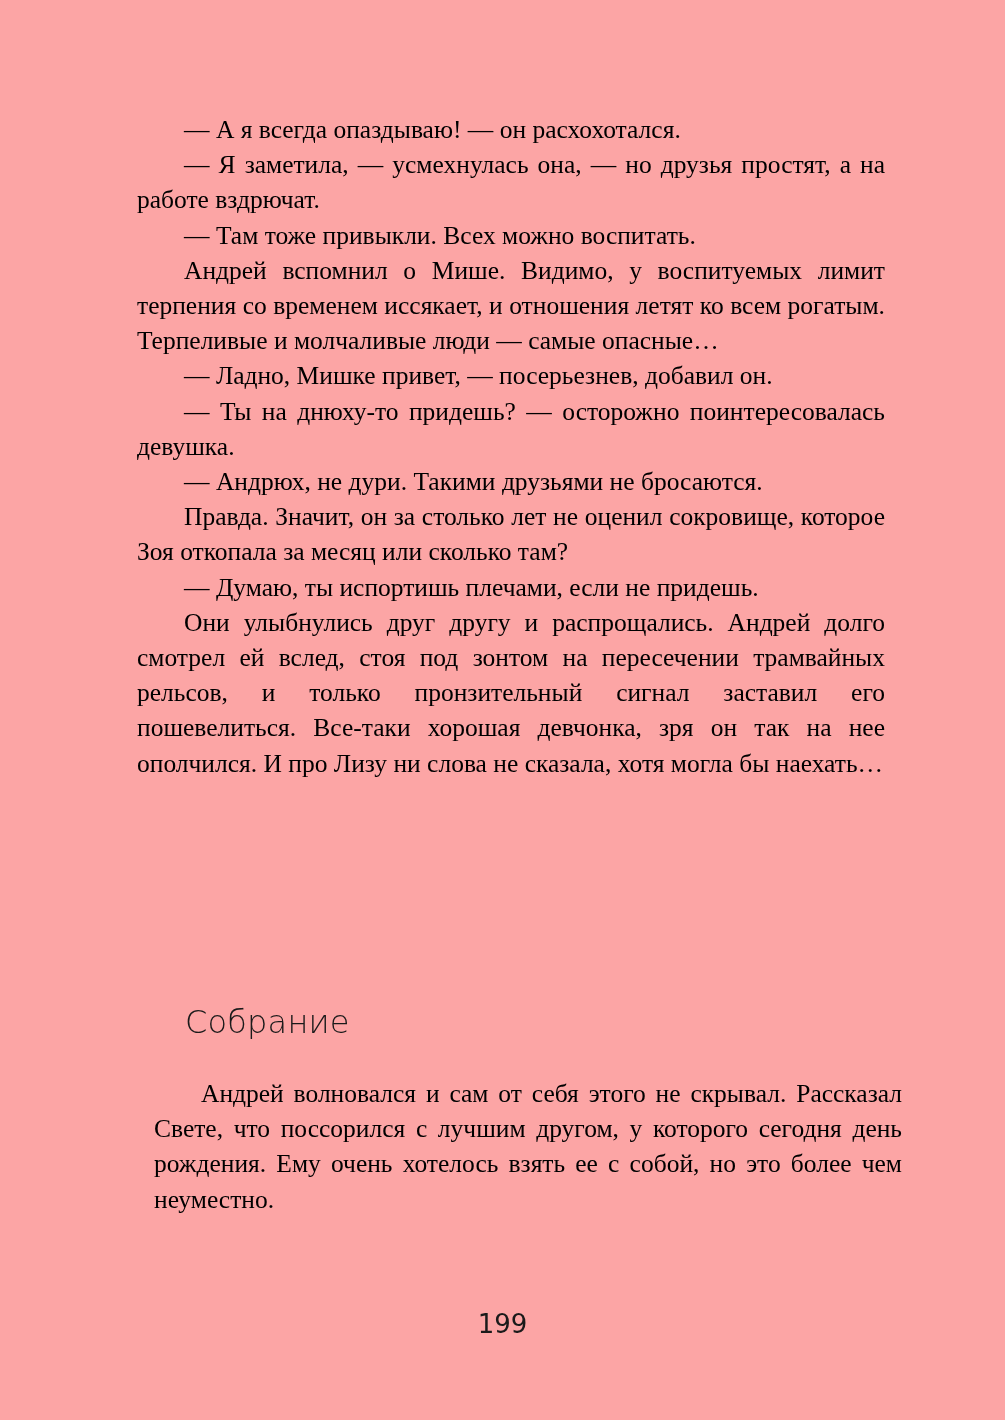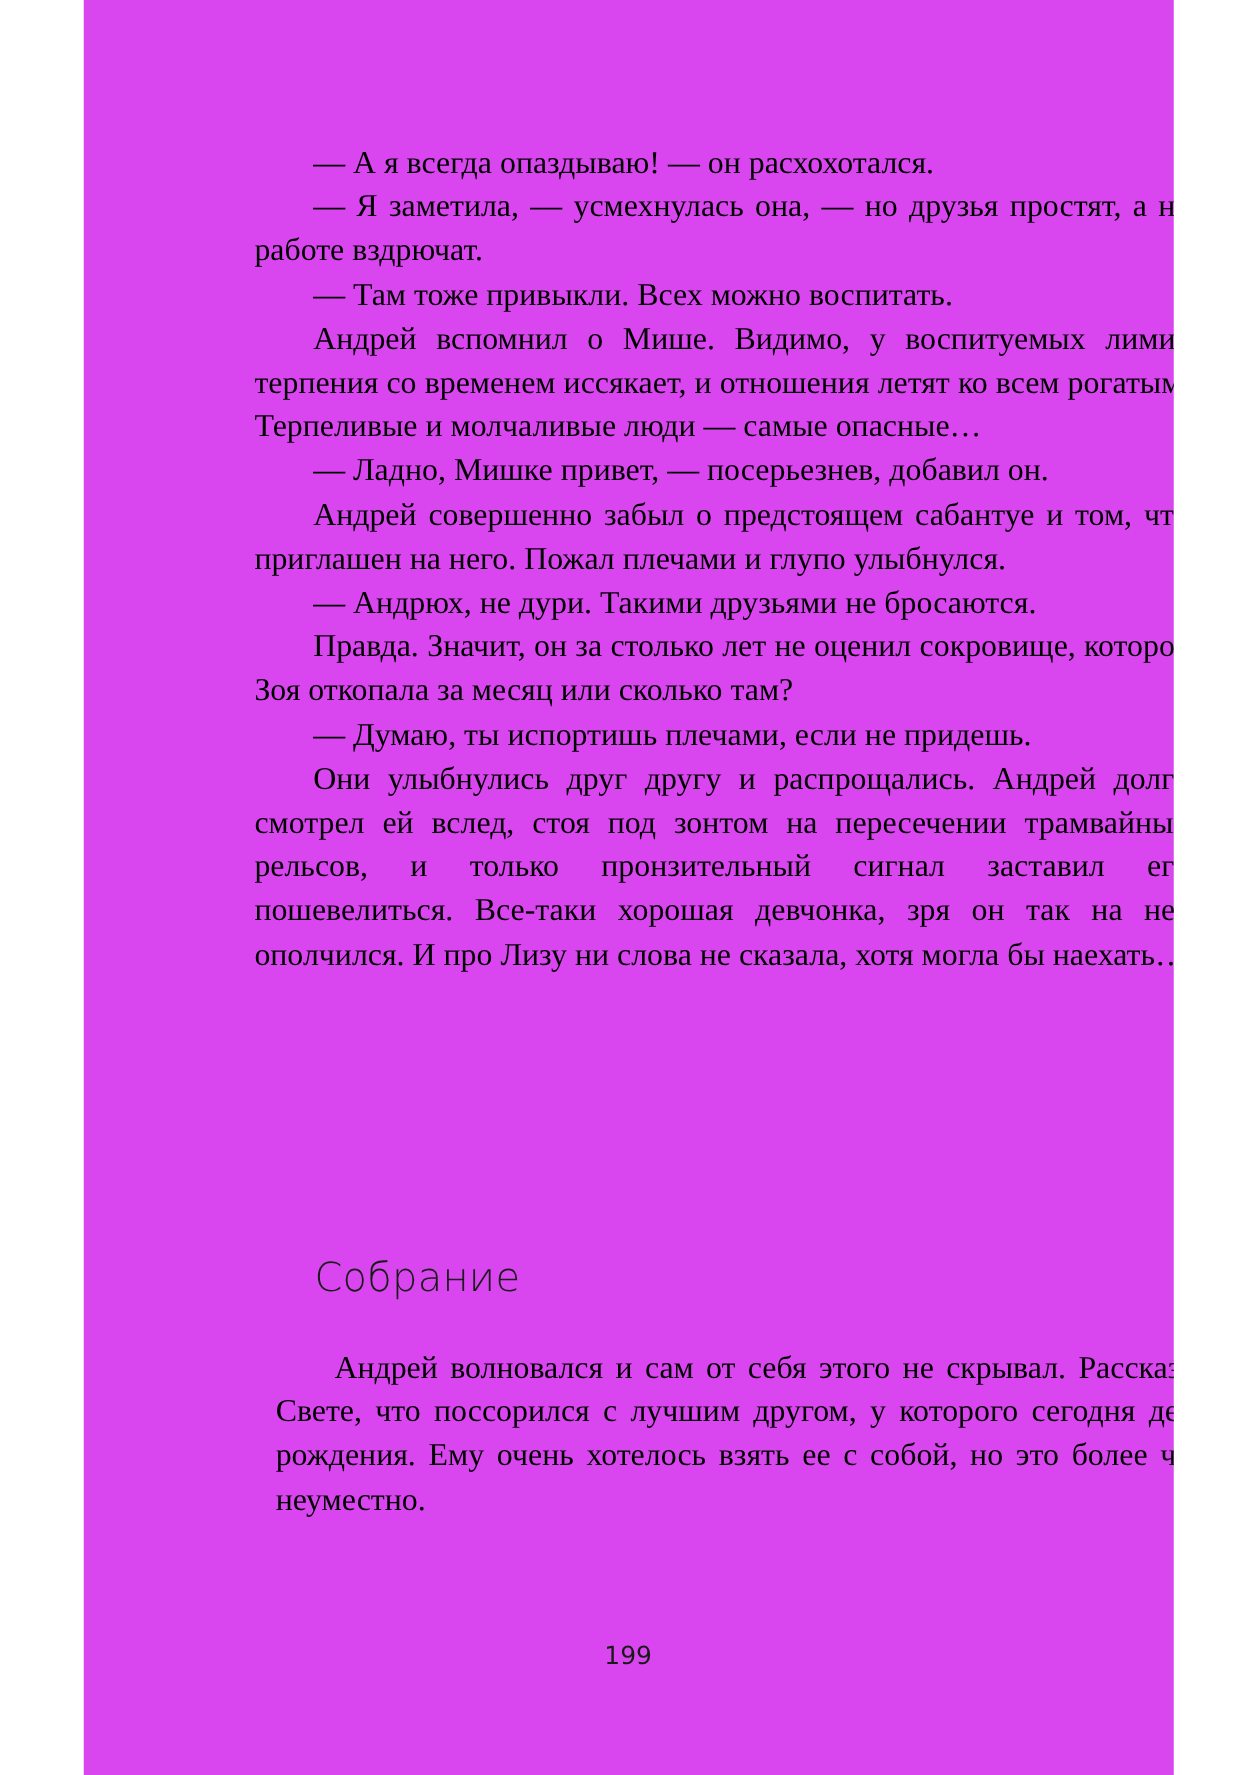--- a/index.html
+++ b/index.html
@@ -3,24 +3,24 @@
 <meta charset="utf-8">
 <style>
   html, body {
     margin: 0;
     padding: 0;
     background: #ffffff;
   }
 
   .page {
     position: relative;
-    width: 872px;
+    width: 1005px;
     height: 1420px;
     margin: 0 auto;
-    background: #d946ef;
+    background: #fca5a5;
     overflow: hidden;
     box-sizing: border-box;
   }
 
   .text-block {
     position: absolute;
     left: 137px;
     top: 112px;
     width: 748px;
   }
@@ -64,37 +64,37 @@
   }
 
   .folio {
     position: absolute;
     left: 0;
     right: 0;
     top: 1308px;
     text-align: center;
     font-family: "DejaVu Sans", "Liberation Sans", sans-serif;
     font-weight: 400;
-    font-size: 20px;
+    font-size: 26px;
     line-height: 32px;
     color: #1a1a1a;
   }
 </style>
 </head>
 <body>
 
 <div class="page">
 
   <div class="text-block">
     <p class="para">— А я всегда опаздываю! — он расхохотался.</p>
     <p class="para">— Я заметила, — усмехнулась она, — но друзья простят, а на работе вздрючат.</p>
     <p class="para">— Там тоже привыкли. Всех можно воспитать.</p>
     <p class="para">Андрей вспомнил о Мише. Видимо, у воспитуемых лимит терпения со временем иссякает, и отношения летят ко всем рогатым. Терпеливые и молчаливые люди — самые опасные…</p>
     <p class="para">— Ладно, Мишке привет, — посерьезнев, добавил он.</p>
-    <p class="para">Андрей совершенно забыл о предстоящем сабантуе и том, что приглашен на него. Пожал плечами и глупо улыбнулся.</p>
+    <p class="para">— Ты на днюху-то придешь? — осторожно поинтересовалась девушка.</p>
     <p class="para">— Андрюх, не дури. Такими друзьями не бросаются.</p>
     <p class="para">Правда. Значит, он за столько лет не оценил сокровище, которое Зоя откопала за месяц или сколько там?</p>
     <p class="para">— Думаю, ты испортишь плечами, если не придешь.</p>
     <p class="para">Они улыбнулись друг другу и распрощались. Андрей долго смотрел ей вслед, стоя под зонтом на пересечении трамвайных рельсов, и только пронзительный сигнал заставил его пошевелиться. Все-таки хорошая девчонка, зря он так на нее ополчился. И про Лизу ни слова не сказала, хотя могла бы наехать…</p>
   </div>
 
   <h2 class="chapter-heading">Собрание</h2>
 
   <div class="section-two">
     <p class="para">Андрей волновался и сам от себя этого не скрывал. Рассказал Свете, что поссорился с лучшим другом, у которого сегодня день рождения. Ему очень хотелось взять ее с собой, но это более чем неуместно.</p>

